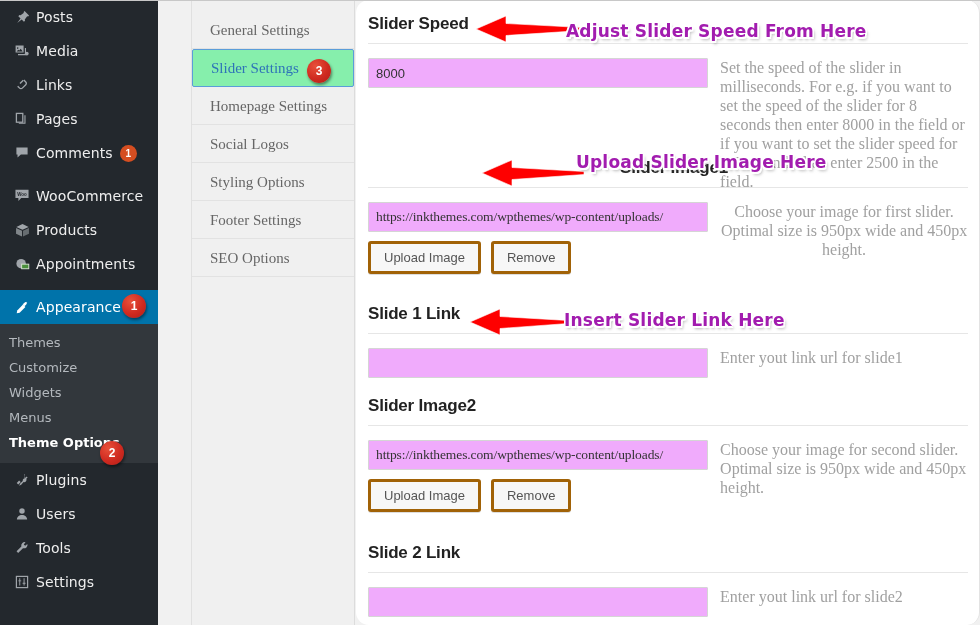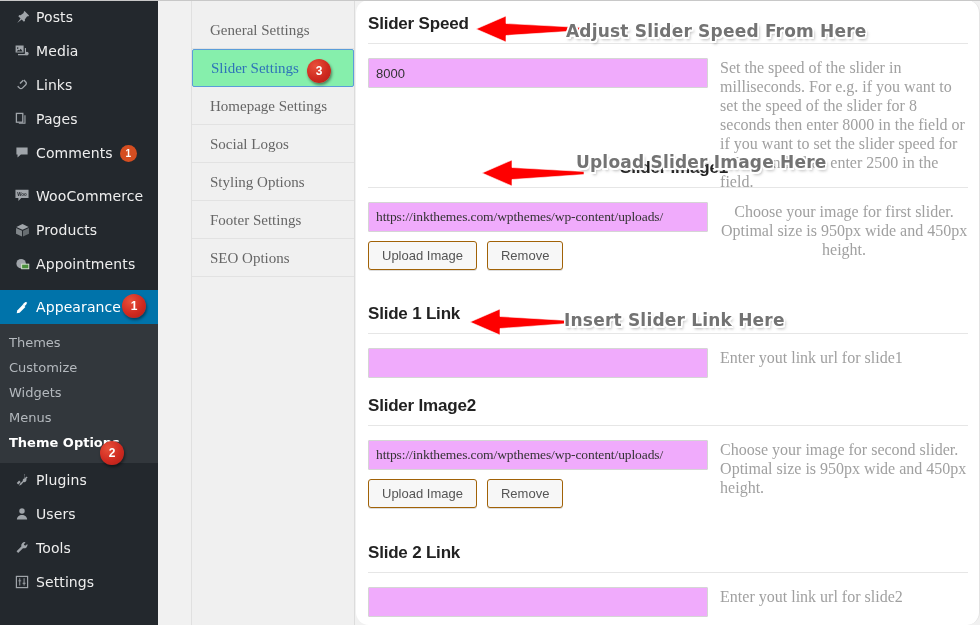--- a/index.html
+++ b/index.html
@@ -210,39 +210,39 @@
     letter-spacing: -.1px;
   }
   .btn-row { margin-top: 9px; display: flex; gap: 10px; }
   .btn {
     height: 27px;
     padding: 0 13px;
     display: inline-flex;
     align-items: center;
     justify-content: center;
     background: #f7f7f7;
-    border: 1px solid #a16207;
+    border: 3px solid #a16207;
     border-radius: 3px;
     color: #555;
     font-size: 13px;
     font-family: "Liberation Sans", sans-serif;
     box-shadow: 0 1px 0 #ddd;
   }
 
   
   .anno-layer {
     position: absolute;
     left: 0; top: 0;
     width: 980px; height: 625px;
     pointer-events: none;
     z-index: 30;
   }
   .anno-text {
     position: absolute;
-    color: #737373;
+    color: #a21caf;
     font-family: "DejaVu Sans", sans-serif;
     font-weight: bold;
     font-size: 17px;
     letter-spacing: .2px;
     white-space: nowrap;
     text-shadow:
       -1.5px -1.5px 0 #fff, 1.5px -1.5px 0 #fff,
       -1.5px 1.5px 0 #fff, 1.5px 1.5px 0 #fff,
       0 -1.5px 0 #fff, 0 1.5px 0 #fff,
       -1.5px 0 0 #fff, 1.5px 0 0 #fff,

